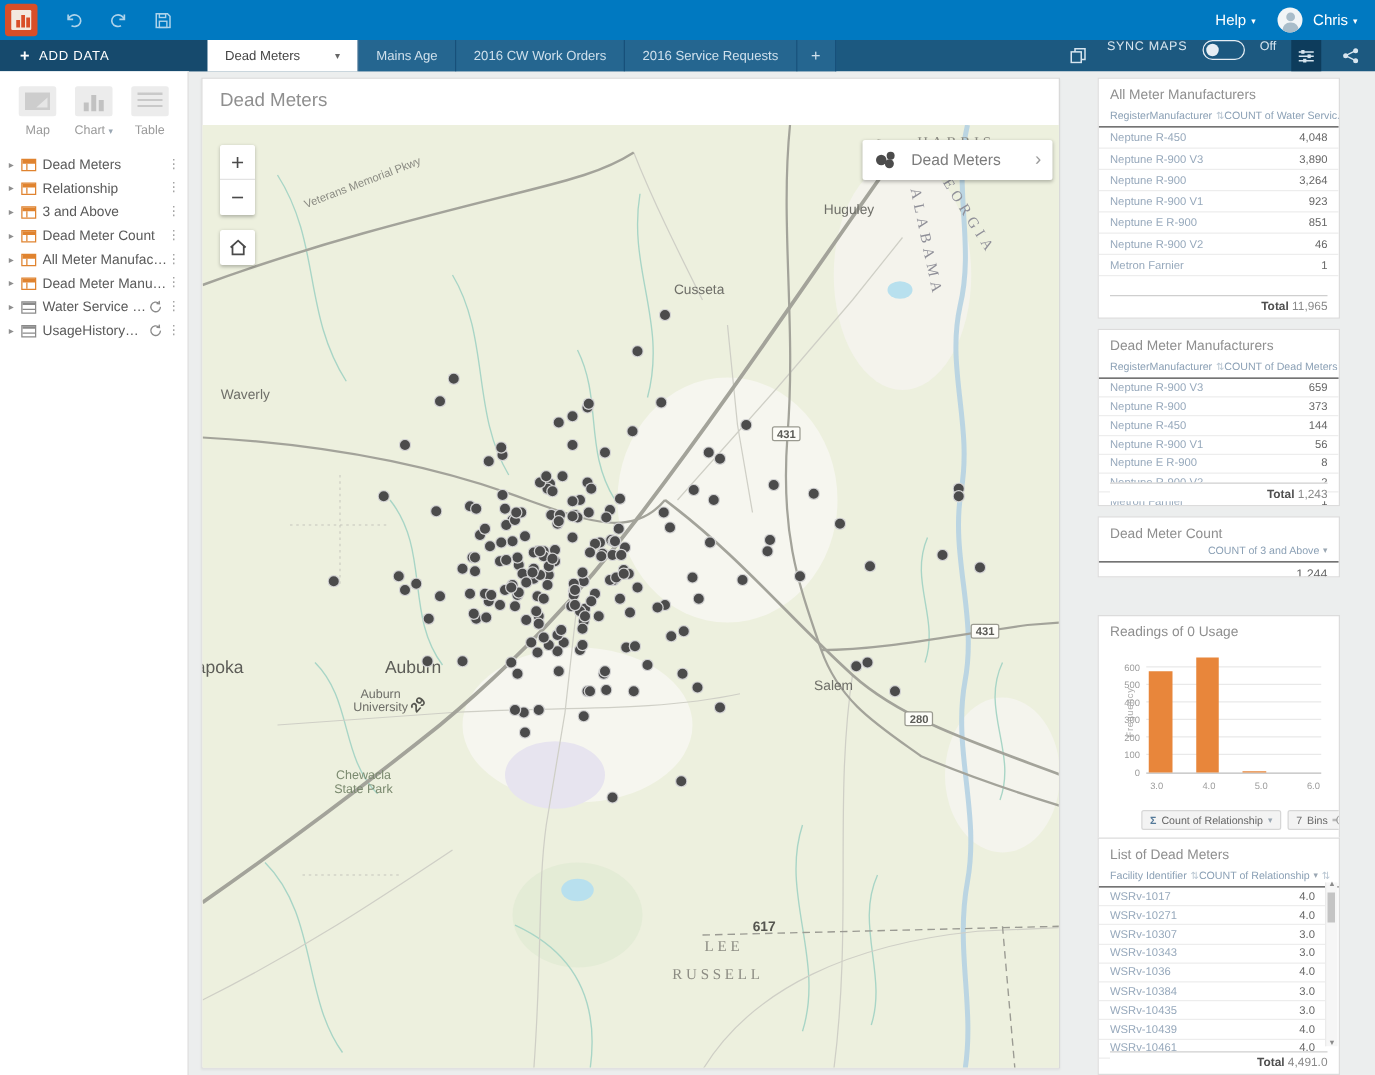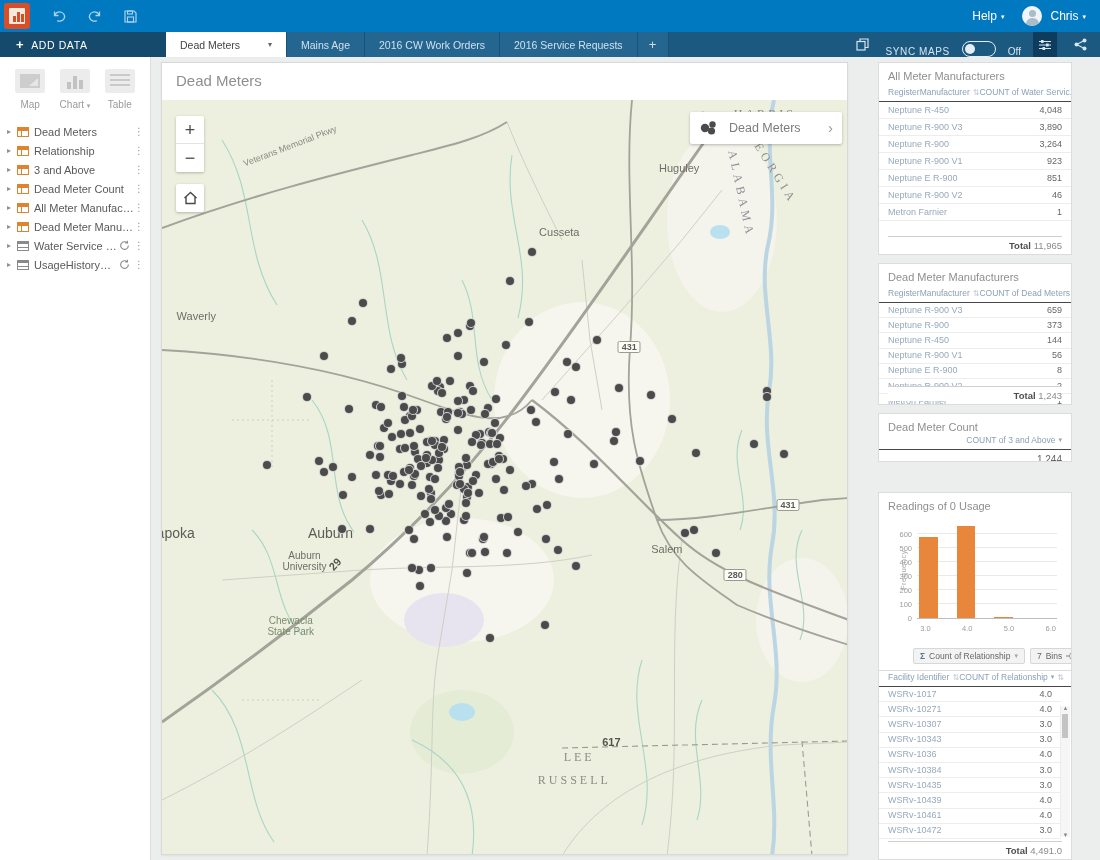--- a/index.html
+++ b/index.html
@@ -21,21 +21,21 @@
   
   .tabbar{position:absolute;left:0;top:32px;width:1100px;height:25px;background:#1c5980;display:flex;align-items:stretch}
   .adddata{width:150px;background:#164a6d;color:#fff;font-size:10.5px;letter-spacing:.6px;display:flex;align-items:center;padding-left:16px;gap:7px;cursor:pointer;flex:none}
   .adddata .plus{font-size:13px;font-weight:bold}
   .tabs-row{display:flex;align-items:stretch}
   .tab-strip{display:flex;align-items:stretch}
   .tab{background:#256690;border-right:1px solid #17507a;color:#cfe0ec;font-size:10.5px;display:flex;align-items:center;padding:0 14px;cursor:pointer;white-space:nowrap}
   .tab.active{background:#fff;color:#444;min-width:92px;justify-content:space-between;gap:14px}
   .tab.active .tcaret{color:#666;font-size:8px}
   .plus-tab{width:30px;justify-content:center;padding:0;font-size:13px}
-  .tabbar-right{margin-left:auto;display:flex;align-items:flex-end;gap:12px;padding-right:8px}
+  .tabbar-right{margin-left:auto;display:flex;align-items:flex-start;gap:12px;padding-right:8px}
   .tbicon{display:flex;align-items:center;justify-content:center;height:25px;padding:0 5px;cursor:pointer}
   .tbicon.dark{background:#0d3c5c}
   .sync-label{color:#d7e5ef;font-size:10px;letter-spacing:.6px}
   .sync-state{color:#d7e5ef;font-size:10px}
   .toggle{width:32px;height:14px;border:1.5px solid #e6eef4;border-radius:8px;position:relative;cursor:pointer}
   .toggle .knob{position:absolute;left:2px;top:2px;width:10px;height:10px;border-radius:50%;background:#e6eef4}
   
   .sidebar{position:absolute;left:0;top:57px;width:150px;bottom:0;background:#fff;border-right:1px solid #dcdcdc}
   .tools{display:flex;justify-content:space-around;padding:12px 8px 4px}
   .tool{text-align:center;color:#9a9a9a;font-size:10px;cursor:pointer}
@@ -766,20 +766,21 @@
       <span>7</span>
       <span>Bins</span>
       <span class="slider">
           <span class="sknob"></span>
         </span>
     </div>
   </div>
 </div>
 
 <div class="card" style="top:670px;height:190px">
+  <div class="card-title">List of Dead Meters</div>
   <div class="thead">
     <span class="th">
         <span>Facility Identifier</span>
         <span class="sort">⇅</span>
       </span>
     <span class="th">
         <span>COUNT of Relationship</span>
         <span class="caret-g">▾</span>
         <span class="sort">⇅</span>
       </span>

